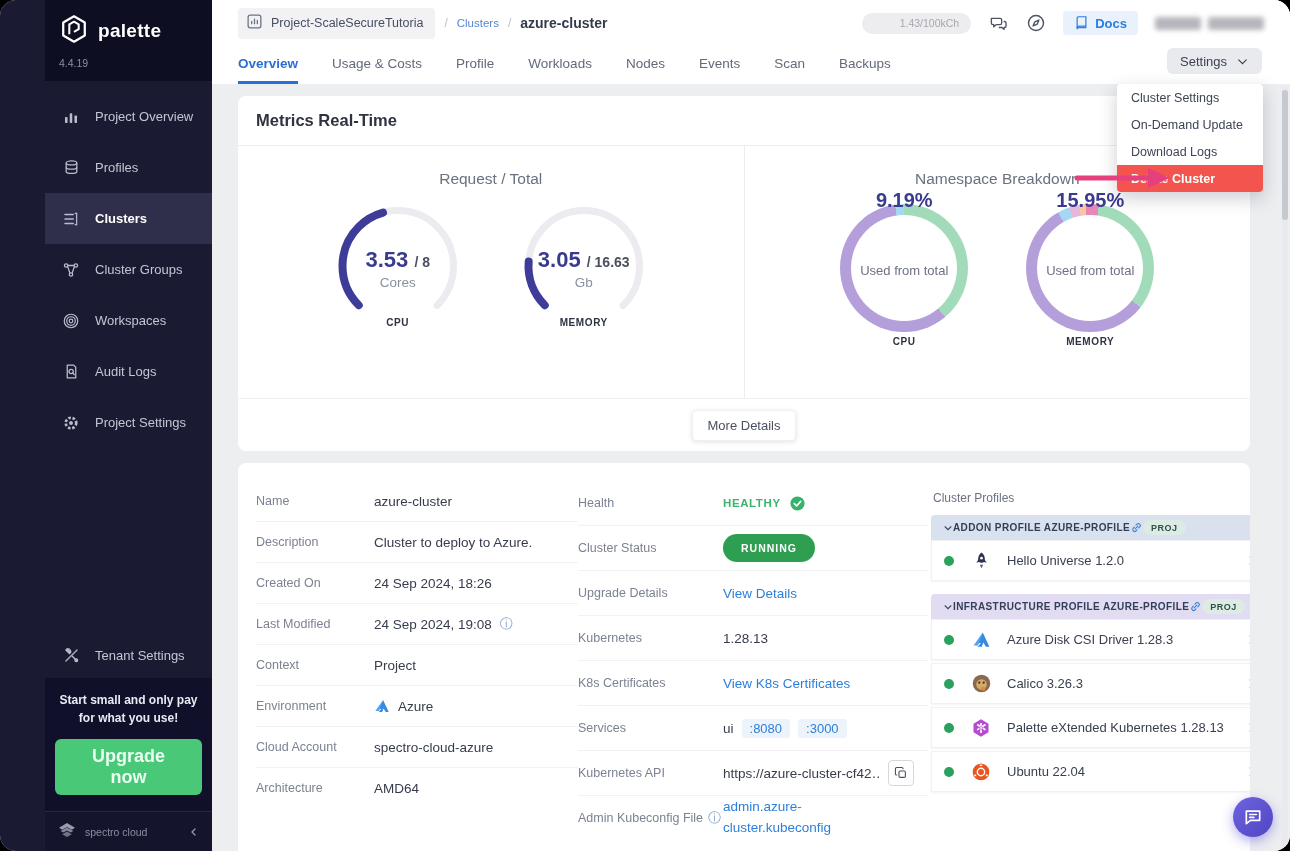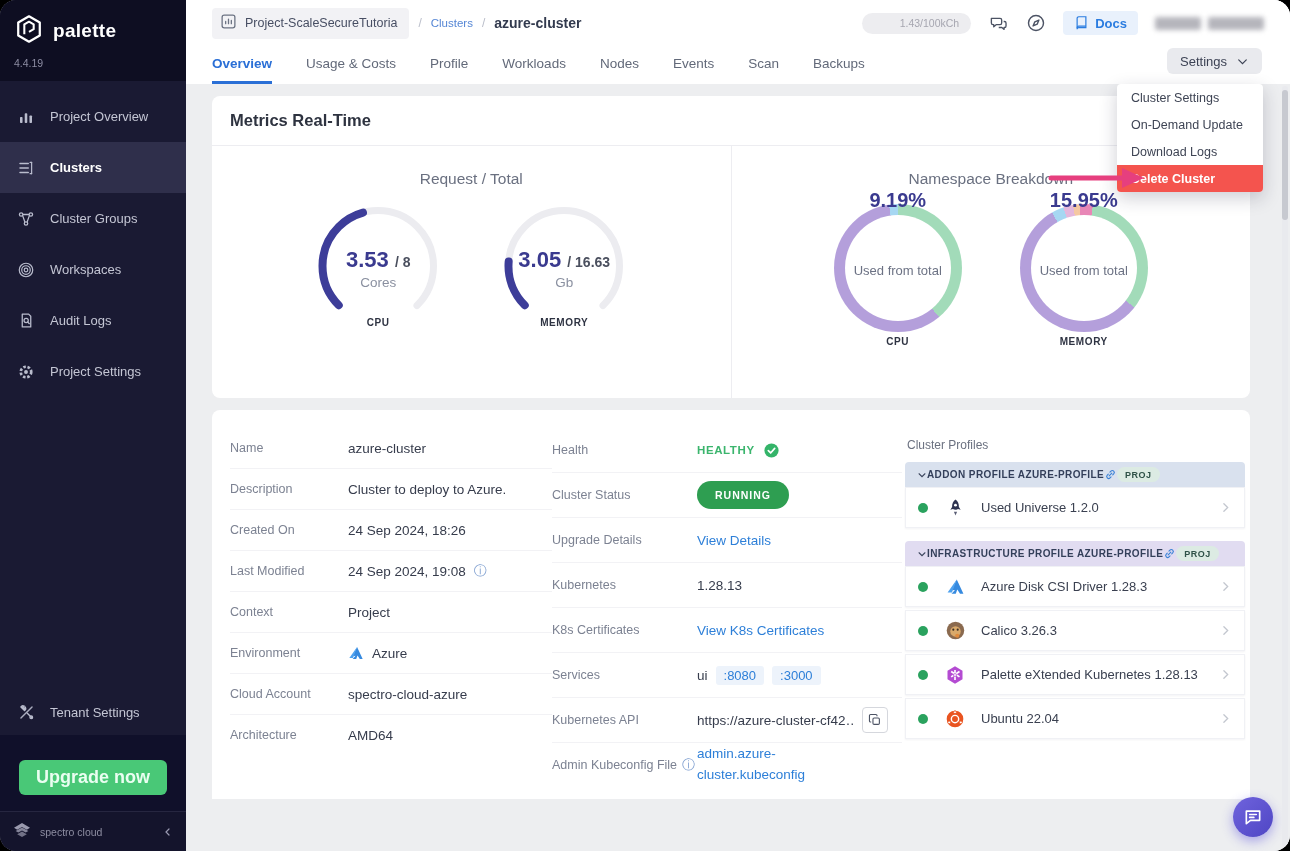--- a/index.html
+++ b/index.html
@@ -1,20 +1,20 @@
 <!DOCTYPE html>
 <html><head>
 <meta charset="utf-8">
 <style>
   html,body{margin:0;padding:0;}
   body{width:1290px;height:851px;background:#000;font-family:"Liberation Sans",sans-serif;position:relative;overflow:hidden;}
   .app{position:absolute;inset:0;border-radius:16px;overflow:hidden;display:flex;background:#edeef0;}
 
   
-  .sidebar{width:186px;flex:none;background:#1a1a33;color:#c6c8d6;display:flex;flex-direction:column;position:relative;z-index:6;}
+  .sidebar{width:167px;flex:none;background:#1a1a33;color:#c6c8d6;display:flex;flex-direction:column;position:relative;z-index:6;padding-left:45px;}
   .side-top{background:#0e0e22;padding:14px 14px 12px;}
   .logo-row{display:flex;align-items:center;gap:9px;}
   .logo-text{color:#fff;font-size:19px;font-weight:700;letter-spacing:.3px;}
   .version{margin-top:9px;font-size:10.5px;color:#8d8da3;}
   #side-nav{margin-top:10px;}
   .side-item{height:51px;display:flex;align-items:center;gap:14px;padding:0 16px;font-size:13px;color:#c4c6d4;cursor:pointer;}
   .side-item .s-icon{width:20px;height:20px;flex:none;display:flex;align-items:center;justify-content:center;color:#b9bccd;}
   .side-item.active{background:#2f2f4b;color:#fff;font-weight:700;}
   .side-spacer{flex:1;}
   .tenant{height:46px;}
@@ -140,20 +140,30 @@
         <div class="side-item">
           <span class="s-icon">
             <svg width="18" height="18" viewBox="0 0 24 24" fill="currentColor">
               <rect x="4" y="12" width="3.4" height="8" rx="1"></rect>
               <rect x="10.3" y="7" width="3.4" height="13" rx="1"></rect>
               <rect x="16.6" y="10" width="3.4" height="10" rx="1"></rect>
             </svg>
           </span>
           <span class="s-label">Project Overview</span>
         </div>
+        <div class="side-item">
+          <span class="s-icon">
+            <svg width="17" height="17" viewBox="0 0 24 24" fill="none" stroke="currentColor" stroke-width="1.8">
+              <ellipse cx="12" cy="5.5" rx="7.5" ry="2.8"></ellipse>
+              <path d="M4.5 5.5v6c0 1.6 3.4 2.8 7.5 2.8s7.5-1.2 7.5-2.8v-6"></path>
+              <path d="M4.5 11.5v6c0 1.6 3.4 2.8 7.5 2.8s7.5-1.2 7.5-2.8v-6"></path>
+            </svg>
+          </span>
+          <span class="s-label">Profiles</span>
+        </div>
         <div class="side-item active">
           <span class="s-icon">
             <svg width="18" height="18" viewBox="0 0 24 24" fill="none" stroke="currentColor" stroke-width="2" stroke-linecap="round">
               <path d="M4 6h11M4 12h11M4 18h11"></path>
               <path d="M19.5 4.5v15" stroke-width="1.6"></path>
               <path d="M17.5 4.5h2M17.5 19.5h2" stroke-width="1.6"></path>
             </svg>
           </span>
           <span class="s-label">Clusters</span>
         </div>
@@ -206,20 +216,21 @@
               <path d="M5 5l4.5 4.5M5 5a3 3 0 014-1l-1.5 1.5L9 7l1.5-1.5a3 3 0 01-1 4"></path>
               <path d="M19 19l-6-6"></path>
               <path d="M19 5 5 19" opacity=".9"></path>
               <circle cx="18" cy="18" r="1.6"></circle>
             </svg>
           </span>
           <span class="s-label">Tenant Settings</span>
         </div>
       </div>
     <div class="promo">
+      <div class="promo-text">Start small and only pay for what you use!</div>
       <button class="upgrade">Upgrade now</button>
     </div>
     <div class="side-brand">
       <span>
         <svg width="20" height="16" viewBox="0 0 24 20" fill="#9a9aae">
           <path d="M12 0 22 6l-4 2.4L12 5 6 8.4 2 6z"></path>
           <path d="M12 5.5 20 10l-3.4 2L12 9.4 7.4 12 4 10z" opacity=".85"></path>
           <path d="M12 10.5 18 14l-6 3.5L6 14z" opacity=".7"></path>
         </svg>
       </span>
@@ -346,20 +357,23 @@
                 <div class="donut" style="background: conic-gradient(rgb(232, 134, 182) 0deg, rgb(232, 134, 182) 8deg, rgb(162, 219, 185) 8deg, rgb(162, 219, 185) 128deg, rgb(180, 159, 219) 128deg, rgb(180, 159, 219) 330deg, rgb(166, 215, 242) 330deg, rgb(166, 215, 242) 341deg, rgb(228, 183, 220) 341deg, rgb(228, 183, 220) 350deg, rgb(245, 200, 162) 350deg, rgb(245, 200, 162) 356deg, rgb(232, 134, 182) 356deg, rgb(232, 134, 182) 360deg);">
                   <div class="d-inner">
                     <div class="d-pct">15.95%</div>
                     <div class="d-cap">Used from total</div>
                     <div class="d-label">MEMORY</div>
                   </div>
                 </div>
               </div>
           </div>
         </div>
+        <div class="m-footer">
+          <button class="more-btn">More Details</button>
+        </div>
       </section>
 
       <section class="lower-card">
         <div class="col-details" id="details-rows">
             <div class="drow">
               <span class="dlabel">Name</span>
               <span class="dval">azure-cluster</span>
             </div>
             <div class="drow">
               <span class="dlabel">Description</span>
@@ -481,21 +495,21 @@
                 </div>
                 <div class="pack-row">
                   <span class="dot"></span>
                   <span class="pk-icon">
                     <svg width="19" height="19" viewBox="0 0 24 24">
                       <path fill="#2e3350" d="M12 2c3.2 2.1 4.4 6 4.3 9.3l2.2 3.4-3.3-.9c-1.3 1.2-5.1 1.2-6.4 0l-3.3.9 2.2-3.4C7.6 8 8.8 4.1 12 2z"></path>
                       <circle cx="12" cy="9" r="1.8" fill="#fff"></circle>
                       <path fill="#2e3350" d="M10 17.5 12 22l2-4.5z" opacity=".8"></path>
                     </svg>
                   </span>
-                  <span class="pk-name">Used Universe 1.2.0</span>
+                  <span class="pk-name">Hello Universe 1.2.0</span>
                   <span class="pk-chev">
                     <svg width="13" height="13" viewBox="0 0 24 24" fill="none" stroke="currentColor" stroke-width="2.4" stroke-linecap="round">
                       <polyline points="9,5 16,12 9,19"></polyline>
                     </svg>
                   </span>
                 </div>
               </div>
               <div class="pgroup">
                 <div class="pg-header purple">
                   <span class="pg-chev">

